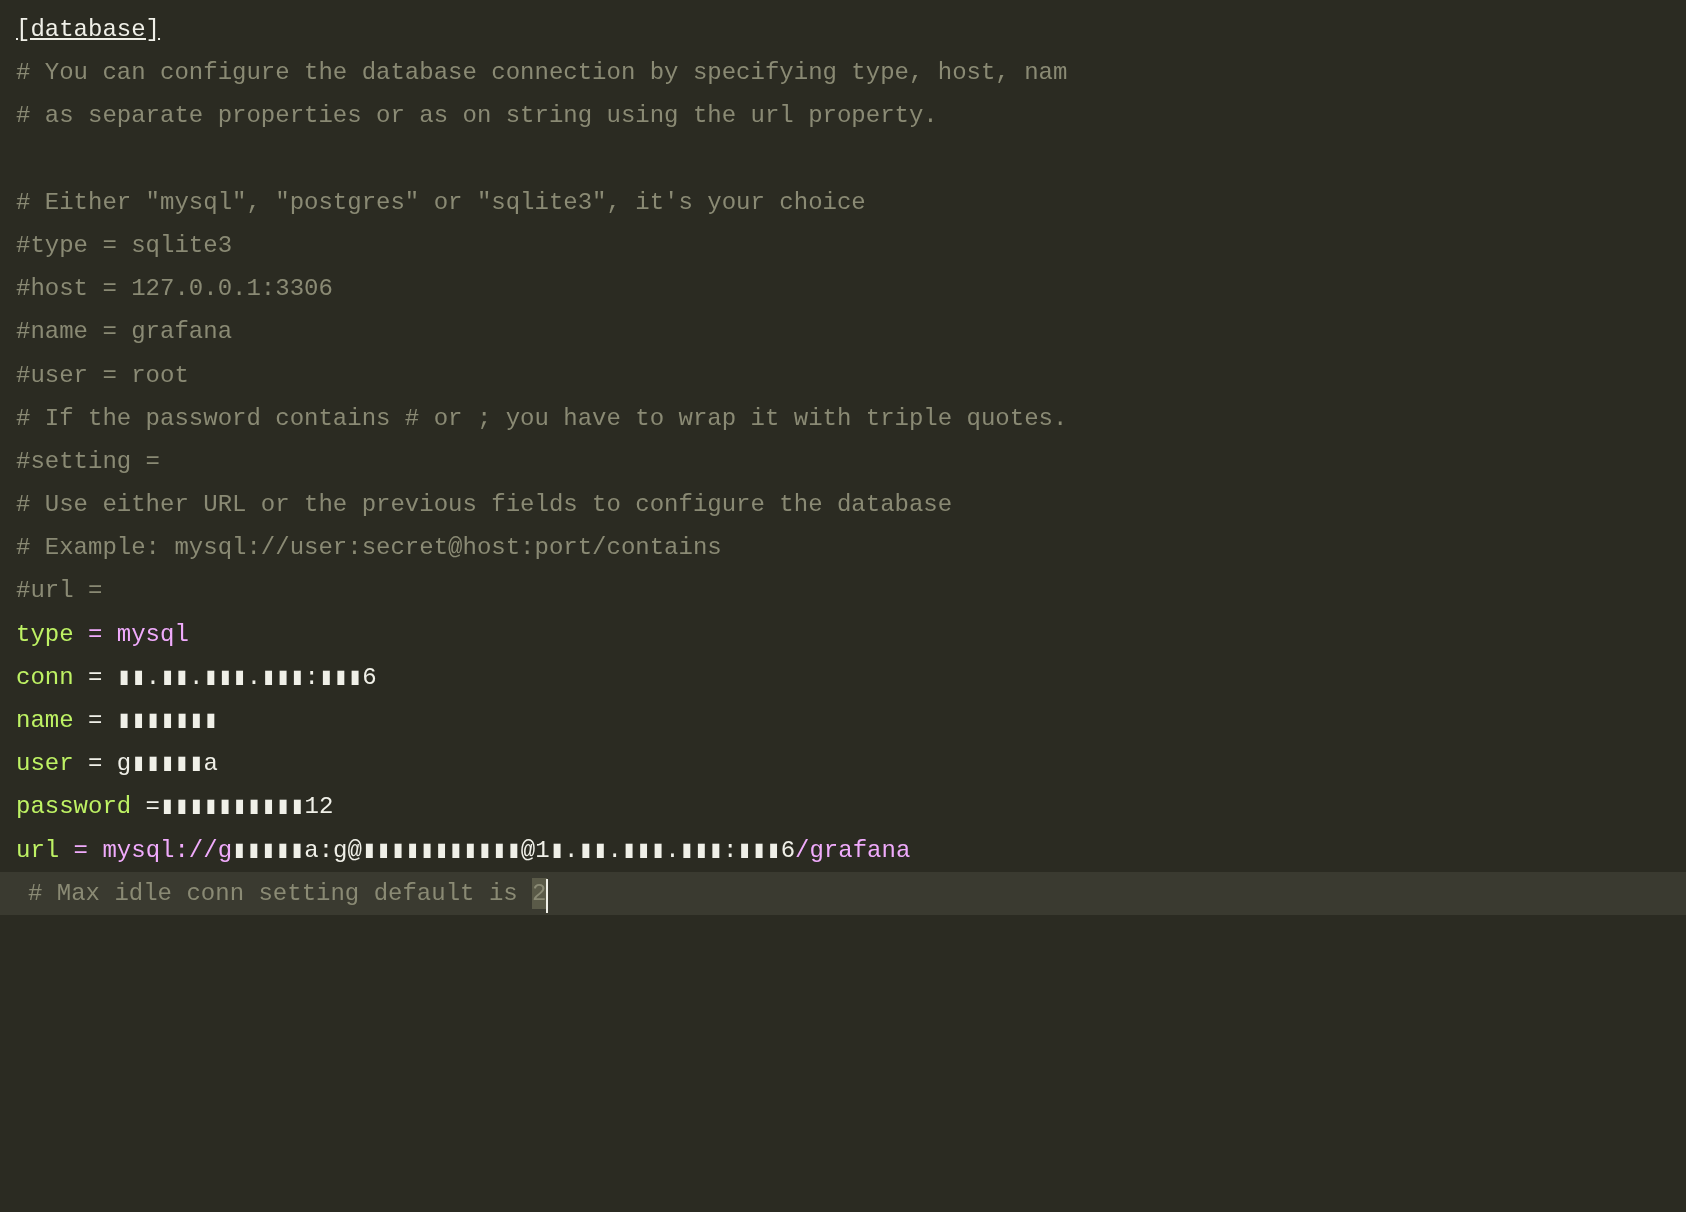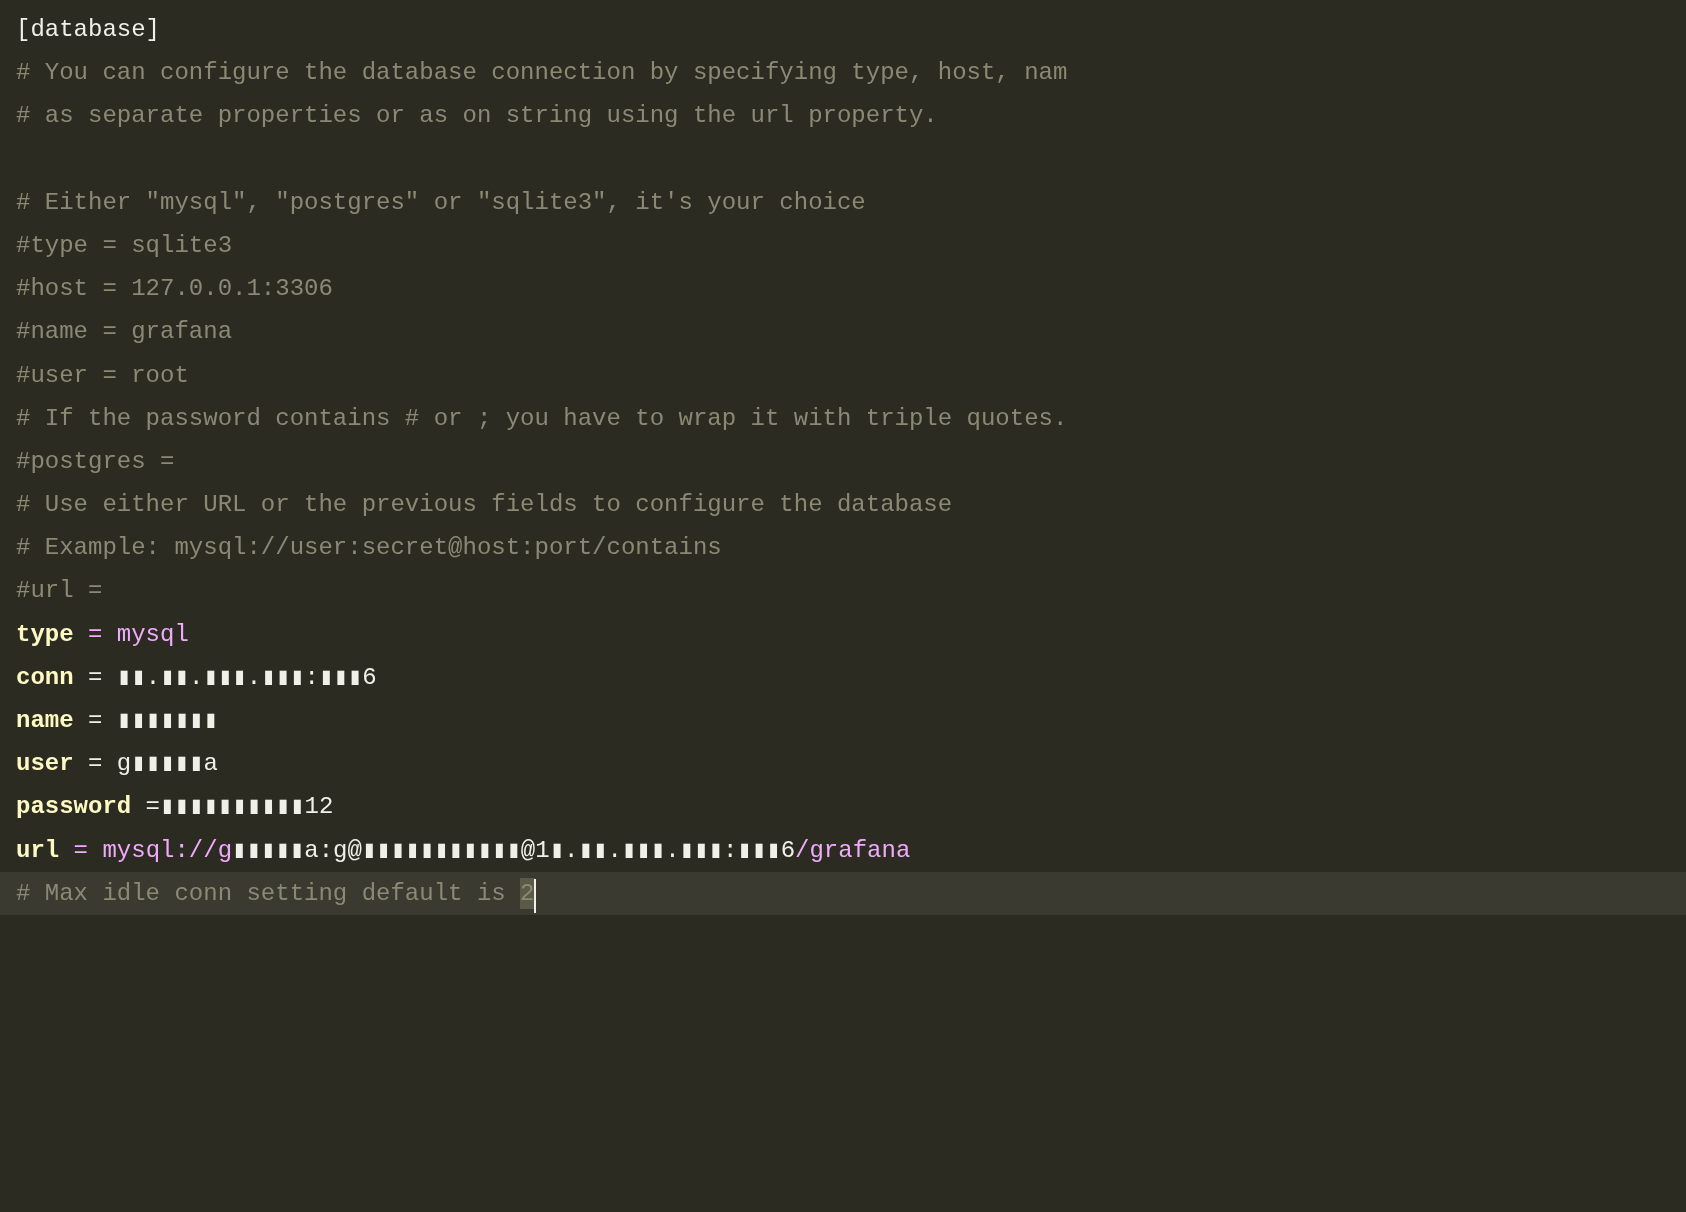--- a/index.html
+++ b/index.html
@@ -16,45 +16,45 @@
       padding: 8px 16px;
       overflow-x: hidden;
       white-space: nowrap;
     }
     .line {
       display: block;
       min-height: 1.8em;
     }
     .section-header {
       color: #f0f0e8;
+      text-decoration: underline;
     }
     .comment {
       color: #8a8a74;
       text-align: center;
     }
     .key {
-      color: #fef9c3;
-      font-weight: bold;
+      color: #bef264;
     }
     .equals {
       color: #f0f0e8;
     }
     .value {
       color: #f0abfc;
     }
     .obscured {
       color: #f0f0e8;
       position: relative;
     }
     .highlight-line {
       background-color: #3a3a30;
       display: block;
       margin-left: -16px;
       margin-right: -16px;
-      padding-left: 16px;
+      padding-left: 28px;
       padding-right: 16px;
     }
     .cursor {
       display: inline-block;
       width: 2px;
       height: 1.4em;
       background-color: #f0f0e8;
       vertical-align: text-bottom;
       margin-left: -1px;
       position: relative;
@@ -102,21 +102,21 @@
 
 <div class="line">
   <span class="comment">#user = root</span>
 </div>
 
 <div class="line">
   <span class="comment"># If the password contains # or ; you have to wrap it with triple quotes.</span>
 </div>
 
 <div class="line">
-  <span class="comment">#postgres =</span>
+  <span class="comment">#setting =</span>
 </div>
 
 <div class="line">
   <span class="comment"># Use either URL or the previous fields to configure the database</span>
 </div>
 
 <div class="line">
   <span class="comment"># Example: mysql://user:secret@host:port/contains</span>
 </div>
 

